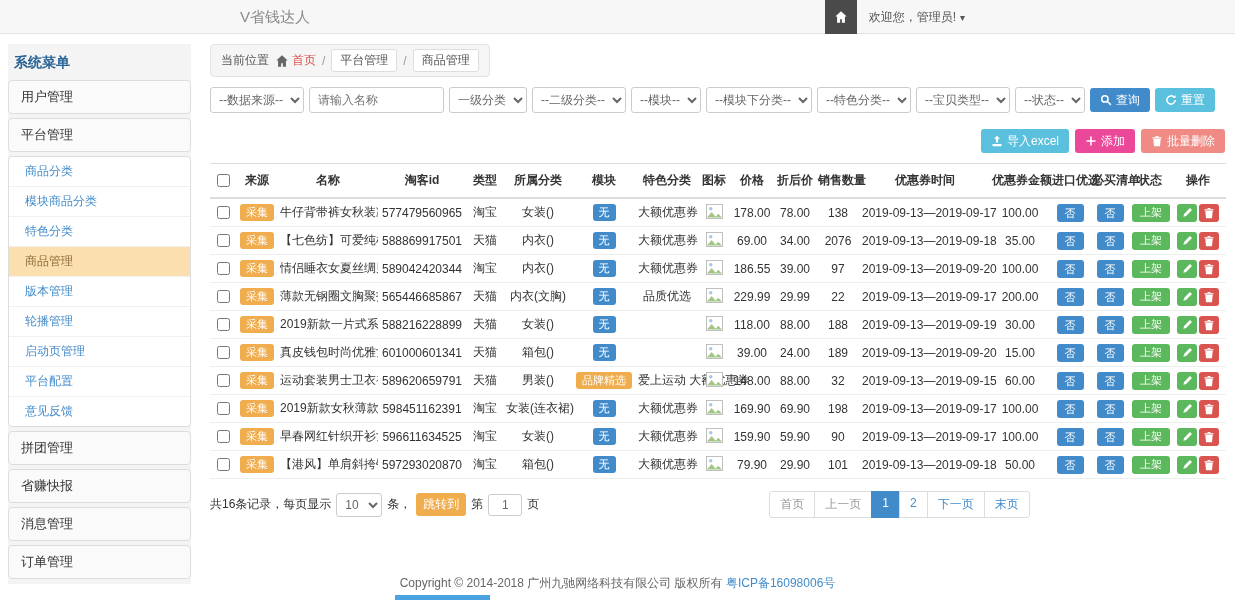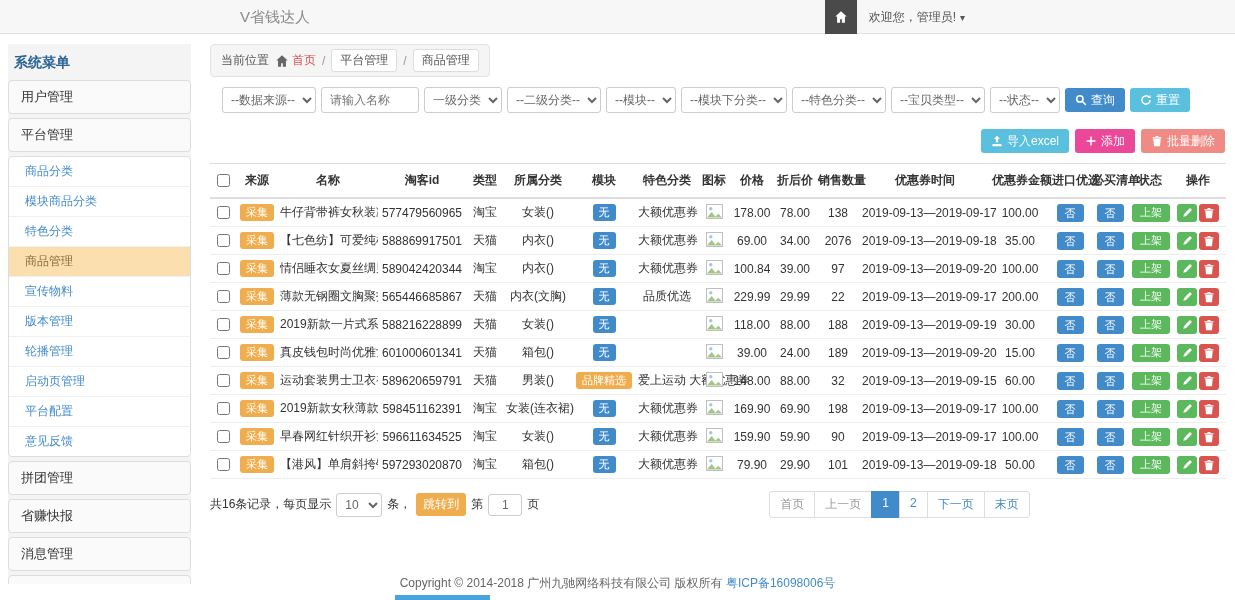--- a/index.html
+++ b/index.html
@@ -23,26 +23,26 @@
   .submenu-item { padding:6px 16px; color:#428bca; font-size:12px; border-bottom:1px solid #f0f0f0; cursor:pointer; }
   .submenu-item:last-child { border-bottom:none; }
   .submenu-item.active { background:#fbdfae; color:#8a6d3b; }
   
   .main { position:absolute; left:210px; top:34px; width:1015px; }
   .breadcrumb { display:inline-flex; align-items:center; gap:6px; background:#f5f5f5; border:1px solid #e3e3e3; border-radius:4px; padding:4px 10px; margin-top:10px; color:#555; }
   .home-link { color:#d9534f; display:inline-flex; align-items:center; gap:3px; cursor:pointer; }
   .sep { color:#999; }
   .crumb-chip { background:#fff; border:1px solid #ddd; border-radius:3px; padding:2px 8px; color:#555; }
   .filters { display:flex; align-items:center; gap:5px; margin-top:10px; }
-  .filter-controls { display:flex; align-items:center; gap:5px;margin-left:12px; }
+  .filter-controls { display:flex; align-items:center; gap:5px; }
   select, .text-input, .page-input {
     height:26px; border:1px solid #ccc; border-radius:3px; background:#fff;
     color:#666; font-size:12px; padding:2px 4px; font-family:inherit;
   }
-  .text-input { width:98px; padding:2px 8px; }
+  .text-input { width:135px; padding:2px 8px; }
   .btn { display:inline-flex; align-items:center; gap:4px; border:none; border-radius:3px; color:#fff; font-size:12px; padding:5px 10px; cursor:pointer; font-family:inherit; line-height:1.2; }
   .btn-primary { background:#428bca; }
   .btn-info { background:#5bc0de; }
   .btn-success { background:#ec4899; }
   .btn-danger-light { background:#ef8b84; }
   .actions { display:flex; justify-content:flex-end; gap:6px; margin-top:16px; }
   
   .data-table { width:1015px; border-collapse:collapse; margin-top:10px; font-size:12px; table-layout:fixed; }
   .data-table th { border-top:1px solid #ddd; border-bottom:2px solid #ddd; padding:7px 2px; text-align:center; white-space:nowrap; font-weight:bold; color:#333; }
   .data-table td { border-bottom:1px solid #eee; padding:4px 2px; text-align:center; vertical-align:middle; white-space:nowrap; }
@@ -100,21 +100,20 @@
 <div class="sidebar">
   <div class="sidebar-title">系统菜单</div>
   <div>
       <div class="menu-top">用户管理</div>
       <div class="menu-top">平台管理</div>
       <div class="submenu">
         <div class="submenu-item">商品分类</div>
         <div class="submenu-item">模块商品分类</div>
         <div class="submenu-item">特色分类</div>
         <div class="submenu-item active">商品管理</div>
-        <div class="submenu-item">宣传物料</div>
         <div class="submenu-item">版本管理</div>
         <div class="submenu-item">轮播管理</div>
         <div class="submenu-item">启动页管理</div>
         <div class="submenu-item">平台配置</div>
         <div class="submenu-item">意见反馈</div>
       </div>
       <div class="menu-top">拼团管理</div>
       <div class="menu-top">省赚快报</div>
       <div class="menu-top">消息管理</div>
       <div class="menu-top">订单管理</div>
@@ -326,21 +325,21 @@
           <td>内衣()</td>
           <td><span class="badge badge-primary">无</span></td>
           <td>大额优惠券</td>
           <td><span class="icn">
               <svg width="17" height="15" viewBox="0 0 18 16">
                 <rect x="0.5" y="0.5" width="17" height="15" fill="#fff" stroke="#bbb"></rect>
                 <circle cx="5" cy="5" r="1.8" fill="#9ecae1"></circle>
                 <path d="M1 14.5l5-6 4 5 3-3 4 4z" fill="#a3c586"></path>
               </svg>
             </span></td>
-          <td>100.84</td>
+          <td>186.55</td>
           <td>39.00</td>
           <td>97</td>
           <td>2019-09-13—2019-09-20</td>
           <td>100.00</td>
           <td><span class="cell-btn blue">否</span></td>
           <td><span class="cell-btn blue">否</span></td>
           <td><span class="cell-btn green">上架</span></td>
           <td><span class="op-btn op-edit">
               <svg width="11" height="11" viewBox="0 0 16 16">
                 <path d="M11.5 1.5l3 3L6 13l-4 1 1-4z" fill="#fff"></path>

